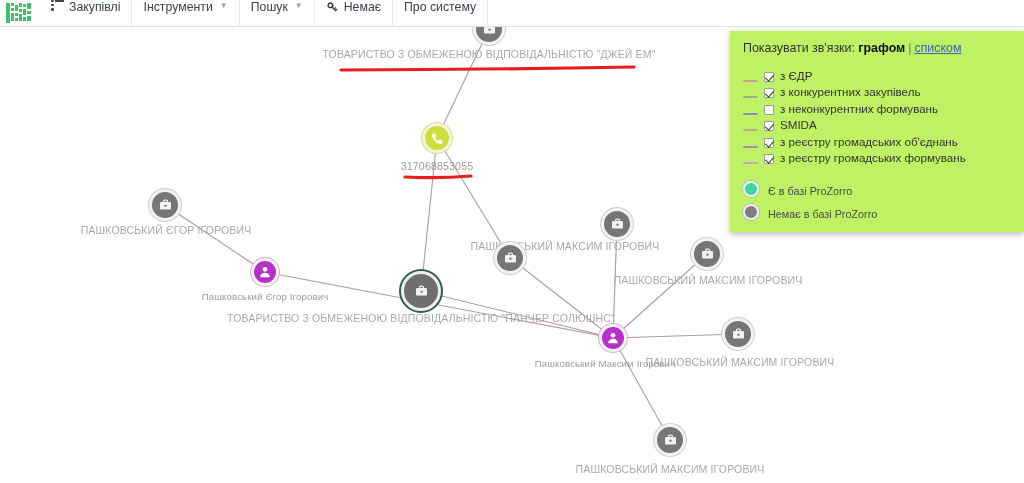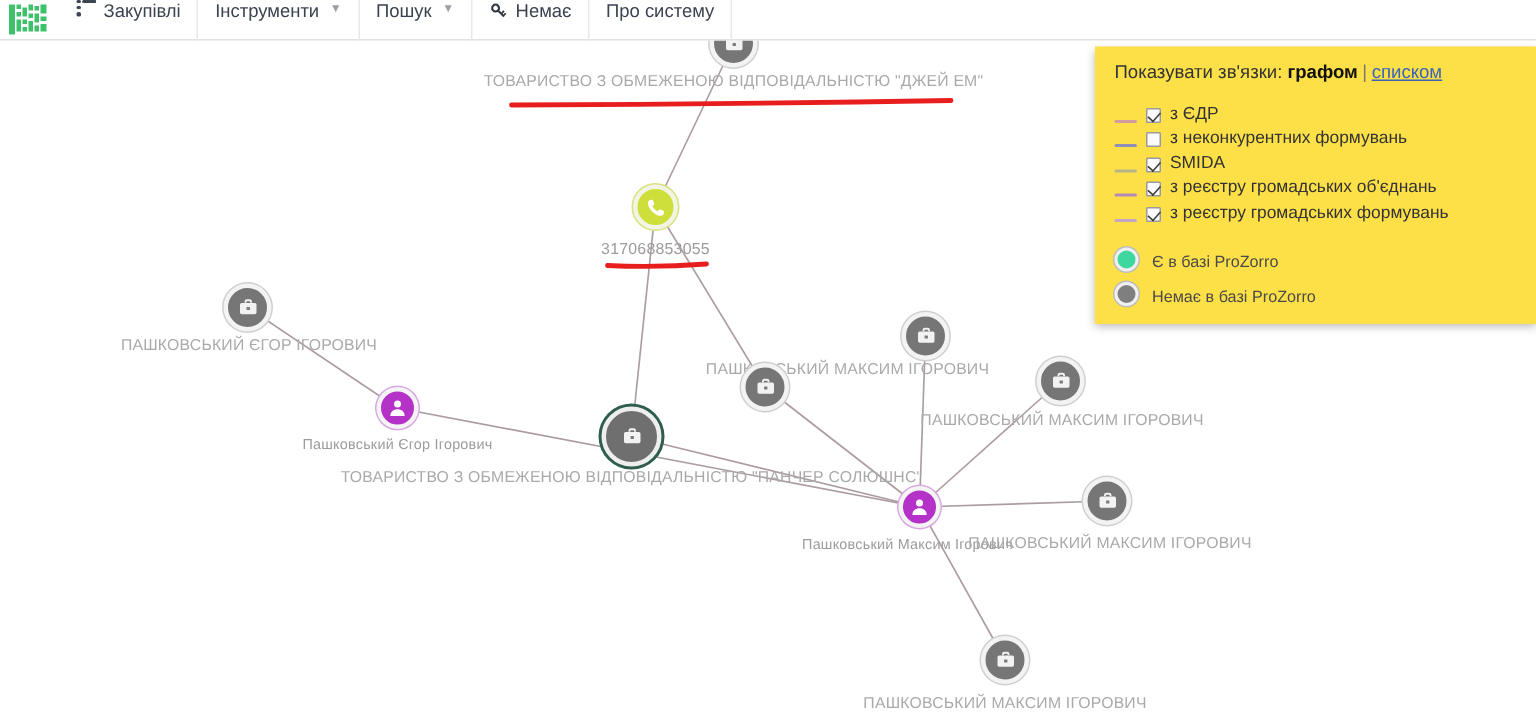--- a/index.html
+++ b/index.html
@@ -87,21 +87,21 @@
     border:3px solid #f2f4e4;
     box-shadow:0 0 0 1px #d8e27e;
   }
   .node svg{display:block;}
 
   .redmark{position:absolute;z-index:20;pointer-events:none;}
 
   
   #legend{
     position:absolute;right:0;top:31px;width:294px;
-    background:#fde047;
+    background:#bef264;
     box-shadow:0 2px 6px rgba(0,0,0,.28);
     padding:9px 12px 12px 12px;box-sizing:border-box;
     z-index:60;
     font-size:12px;color:#3a3a3a;
   }
   #legend .head{
     font-size:12.4px;color:#333;margin:1px 0 10px 1px;white-space:nowrap;
   }
   #legend .head b{font-weight:bold;color:#111;}
   #legend .head .sep{color:#777;margin:0 3px;}
@@ -305,20 +305,25 @@
       <span>Показувати зв'язки:</span>
       <b>графом</b><span class="sep">|</span><a>списком</a>
     </div>
     <div id="legend-rows">
         <div class="leg-row">
           <span class="leg-dash" style="background: rgb(211, 154, 160);"></span>
           <span class="leg-cb on"></span>
           <span class="leg-txt">з ЄДР</span>
         </div>
         <div class="leg-row">
+          <span class="leg-dash" style="background: rgb(143, 181, 148);"></span>
+          <span class="leg-cb on"></span>
+          <span class="leg-txt">з конкурентних закупівель</span>
+        </div>
+        <div class="leg-row">
           <span class="leg-dash" style="background: rgb(142, 143, 184);"></span>
           <span class="leg-cb"></span>
           <span class="leg-txt">з неконкурентних формувань</span>
         </div>
         <div class="leg-row">
           <span class="leg-dash" style="background: rgb(181, 179, 138);"></span>
           <span class="leg-cb on"></span>
           <span class="leg-txt">SMIDA</span>
         </div>
         <div class="leg-row">

